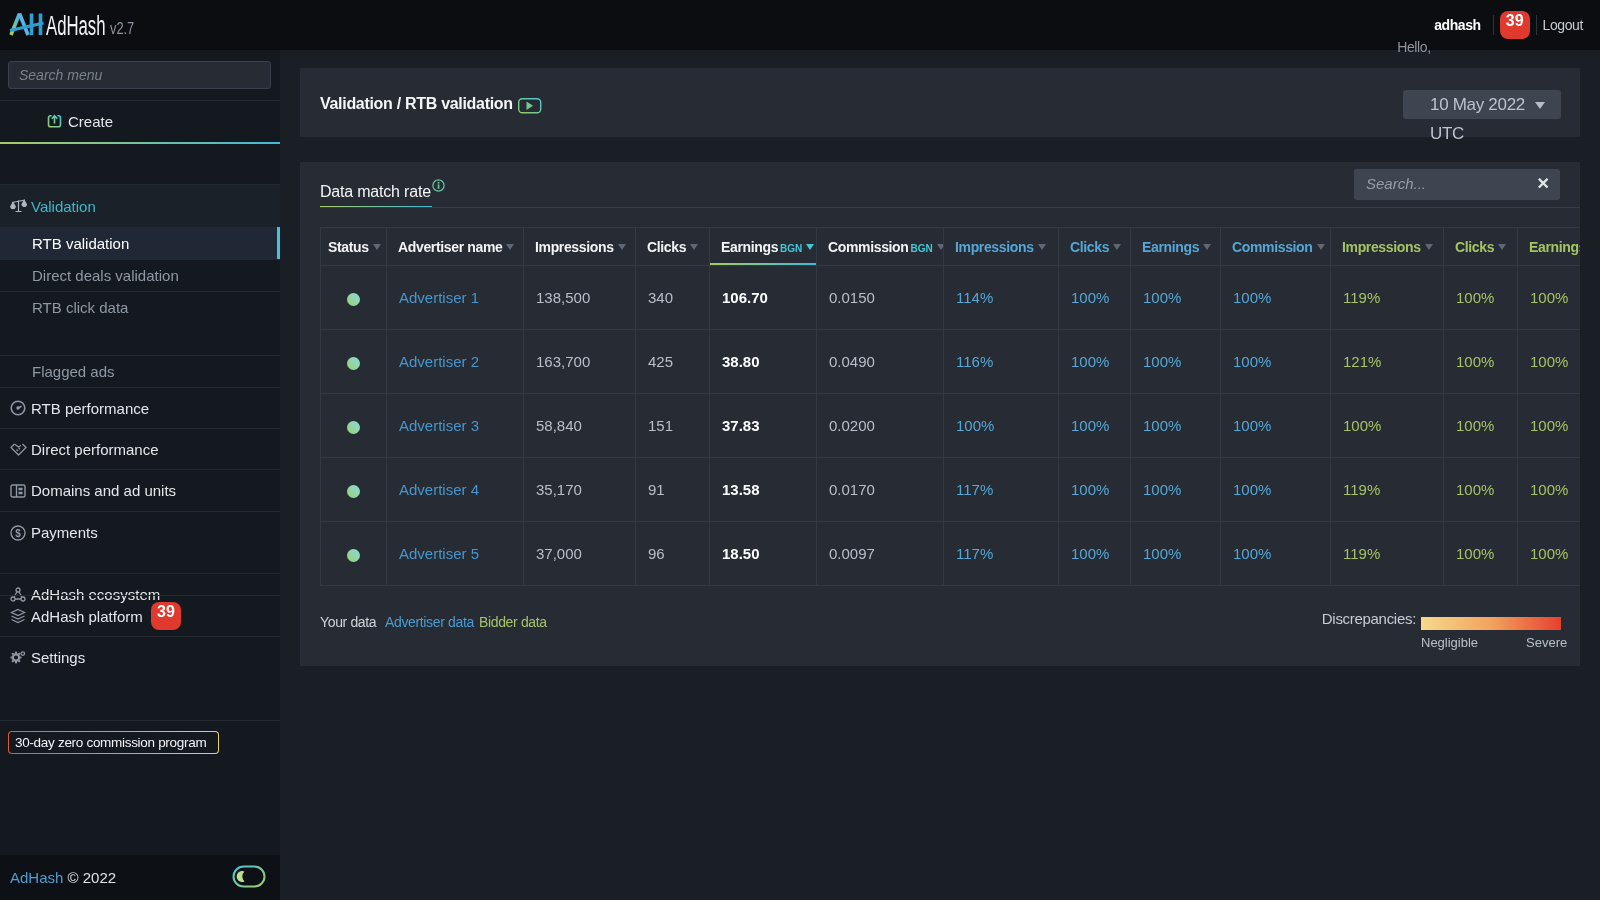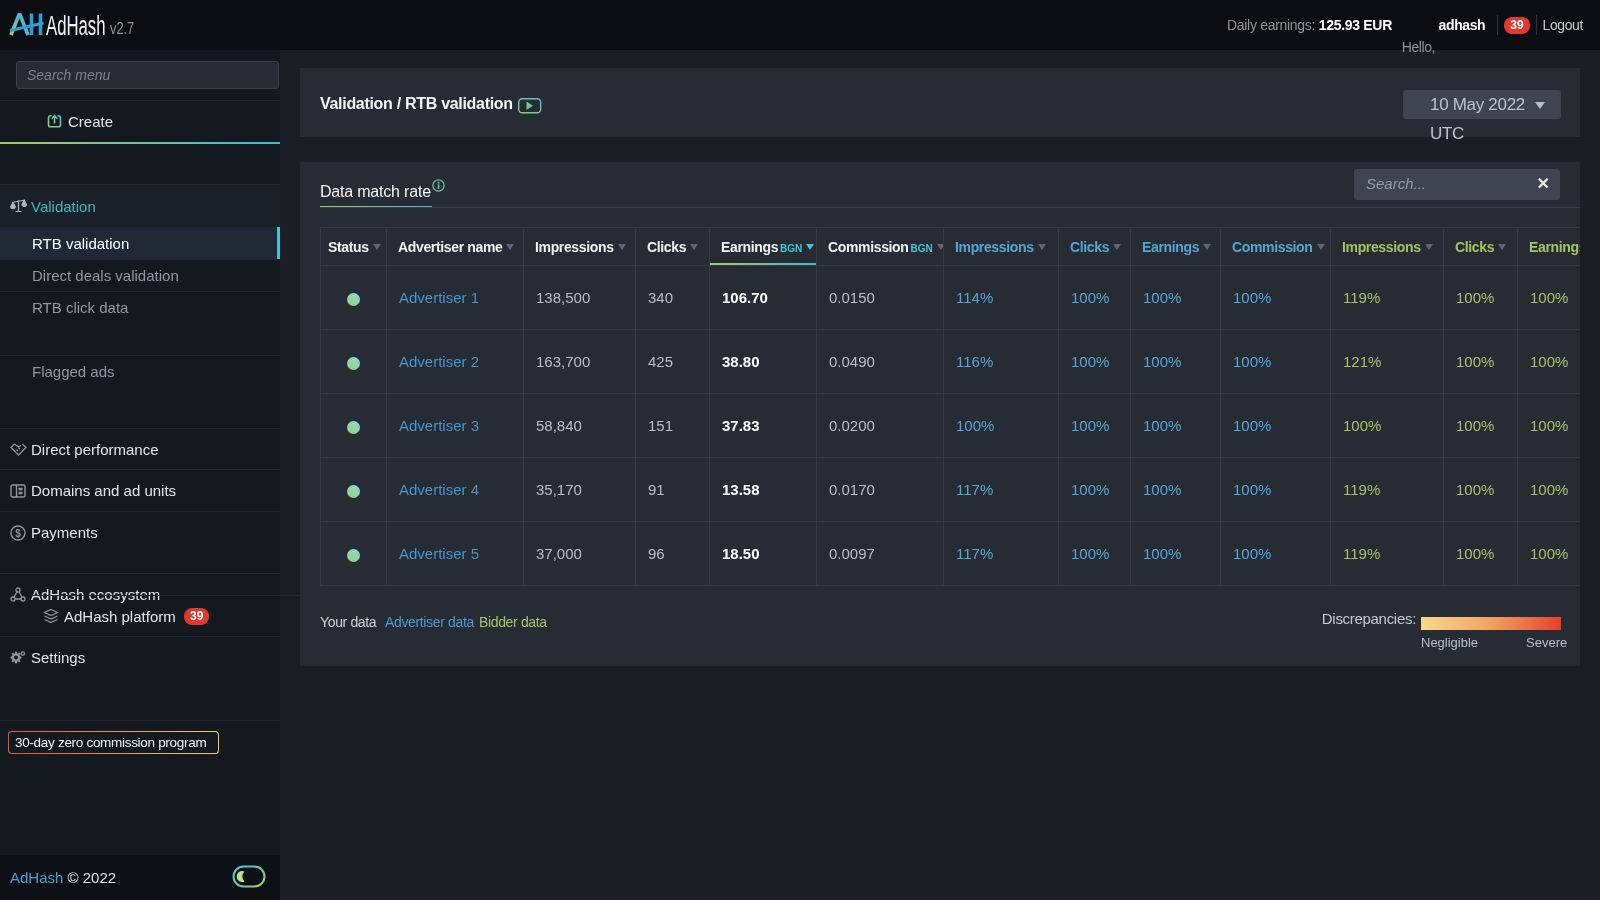--- a/index.html
+++ b/index.html
@@ -11,26 +11,26 @@
   #logo { position:absolute; left:0; top:0; }
   #logo svg { position:absolute; left:9px; top:11px; }
   #logo .name { position:absolute; left:46px; top:11px; color:#f2f4f6; font-size:27px; font-weight:400; transform:scaleX(0.62); transform-origin:left top; white-space:nowrap; }
   #logo .ver { position:absolute; left:110px; top:20px; color:#8d949e; font-size:16px; transform:scaleX(0.80); transform-origin:left top; white-space:nowrap; }
   #tbde { position:absolute; right:208px; top:0; height:50px; display:flex; align-items:center; font-size:14px; letter-spacing:-0.3px; }
   #tbde .dim { color:#8d949e; } #tbde .w { color:#fff; font-weight:bold; }
   #tbright { position:absolute; right:17px; top:0; height:50px; display:flex; align-items:center; font-size:14px; letter-spacing:-0.4px; }
   #tbright .dim { color:#8d949e;margin-top:43px; }
   #tbright .w { color:#ffffff; font-weight:bold; }
   #tbright .sep { width:1px; height:20px; background:#2e343c; margin:0 6px; }
-  .badge { background:#e0392e; color:#fff; font-size:12px; font-weight:bold; border-radius:8px; padding:2px 6px 3px; line-height:1; letter-spacing:0; }
+  .badge { background:#e0392e; color:#fff; font-size:16px; font-weight:bold; border-radius:8px; padding:2px 6px 10px; line-height:1; letter-spacing:0; }
   #tbright .logout { color:#c6ccd4; }
 
   
   #sidebar { position:absolute; left:0; top:50px; width:280px; height:805px; background:#14181f; }
-  #sbsearch { position:absolute; left:8px; top:11px; width:263px; height:28px; background:#262b34; border:1px solid #3a414d; border-radius:3px; color:#7a828c; font-style:italic; font-size:14px; line-height:26px; padding-left:10px;margin-left:8px; }
+  #sbsearch { position:absolute; left:8px; top:11px; width:263px; height:28px; background:#262b34; border:1px solid #3a414d; border-radius:3px; color:#7a828c; font-style:italic; font-size:14px; line-height:26px; padding-left:10px; }
   .mitem { position:absolute; left:0; width:280px; display:flex; align-items:center; color:#e4e7ea; font-size:15px; border-top:1px solid #232831; }
   .mitem .mic { width:21px; margin-left:10px; display:flex; justify-content:flex-start; }
   .sub { position:absolute; left:0; width:280px; display:flex; align-items:center; color:#8f99a3; font-size:15px; padding-left:32px; border-top:1px solid #232831; height:32px; }
   #grad-sep { position:absolute; left:0; top:92px; width:280px; height:2px; background:linear-gradient(to right,#a8cb66,#41b9d6); }
   #active-bar { position:absolute; left:277px; top:177px; width:3px; height:32px; background:#41c4dc; }
   #btn30 { position:absolute; left:8px; top:681px; width:211px; height:23px; border-radius:4px; background:linear-gradient(to right,#dd5b33,#ecd06b); padding:1px; }
   #btn30 .in { width:100%; height:100%; border-radius:3px; background:#14181f; color:#f2f4f6; font-size:13.5px; letter-spacing:-0.3px; line-height:21px; padding-left:6px; white-space:nowrap; overflow:hidden; }
   #sbfooter { position:absolute; left:0; top:855px; width:280px; height:45px; background:#0d1014; }
   #sbfooter .txt { position:absolute; left:10px; top:14px; font-size:15px; color:#dfe3e8; }
   #sbfooter .txt .ah { color:#4a9fd0; }
@@ -93,24 +93,20 @@
         </linearGradient>
       </defs>
       <path d="M2,24 L10.5,2.5" stroke="url(#lg1)" stroke-width="3.6" fill="none"></path>
       <path d="M10.5,2.5 L19,24" stroke="#57b7e3" stroke-width="3.6" fill="none"></path>
       <path d="M22.5,2.5 V24 M31.5,2.5 V24" stroke="#2d9fd1" stroke-width="3.6" fill="none"></path>
       <path d="M1,19.5 L34.5,12" stroke="#2d9fd1" stroke-width="3.2" fill="none"></path>
     </svg>
     <span class="name">AdHash</span>
       <span class="ver">v2.7</span>
   </div>
-  <div id="tbde">
-      <span class="dim">Daily earnings:&nbsp;</span>
-      <span class="w">125.93 EUR</span>
-    </div>
   <div id="tbright">
     <span class="dim">Hello,&nbsp;</span>
       <span class="w">adhash</span>
     <span style="width:6px"></span>
       <span class="sep"></span>
     <span class="badge">39</span>
     <span class="sep"></span>
     <span class="logout">Logout</span>
   </div>
 </div>
@@ -136,20 +132,27 @@
             <path d="M2,4.5 L15,2"></path>
     <path d="M0.8,8.5 a2.2,2.2 0 0 0 4.4,0 L3,4.6 Z" fill="#aeb6bf"></path>
     <path d="M12,6.3 a2.2,2.2 0 0 0 4.4,0 L14.2,2.4 Z" fill="#aeb6bf"></path>
           </g>
         </svg>
   </span>Validation</div>
   <div class="sub" style="top:177px; color:#fff; background:#212835;">RTB validation</div>
   <div class="sub" style="top:209px;">Direct deals validation</div>
   <div class="sub" style="top:241px;">RTB click data</div>
   <div class="sub" style="top:305px;">Flagged ads</div>
+  <div class="mitem" style="top:337px; height:41px;"><span class="mic">
+    <svg width="16" height="16" viewBox="0 0 16 16">
+          <circle cx="8" cy="8" r="6.8" stroke="#8e96a1" stroke-width="1.6" fill="none"></circle>
+    <path d="M8,8 L11.5,6.2" stroke="#8e96a1" stroke-width="1.6"></path>
+          <circle cx="8" cy="8" r="1.7" fill="#8e96a1"></circle>
+        </svg>
+  </span>RTB performance</div>
   <div class="mitem" style="top:378px; height:41px;"><span class="mic">
     <svg width="17" height="15" viewBox="0 0 17 15">
           <g stroke="#8e96a1" fill="none" stroke-width="1.3">
     <path d="M4.5,2 L1,5.5 L8.5,13 L12,9.5"></path>
             <path d="M12.5,2 L16,5.5 L12,9.5"></path>
     <path d="M4.5,2 L8.5,5 L11,3.5"></path>
             <path d="M6.5,7.5 L8,9 M8.5,5.8 L10,7.3"></path>
           </g>
         </svg>
   </span>Direct performance</div>
@@ -171,21 +174,21 @@
   <div class="mitem" style="top:503px; height:42px;margin-top:20px;"><span class="mic">
     <svg width="16" height="16" viewBox="0 0 16 16">
           <g stroke="#8e96a1" fill="none" stroke-width="1.3">
     <circle cx="8" cy="3" r="2"></circle>
             <circle cx="3" cy="12" r="2"></circle>
             <circle cx="13" cy="12" r="2"></circle>
     <path d="M7,4.8 L4,10.2 M9,4.8 L12,10.2 M5,12 H11"></path>
           </g>
         </svg>
   </span>AdHash ecosystem</div>
-  <div class="mitem" style="top:545px; height:41px;margin-left:33px;"><span class="mic">
+  <div class="mitem" style="top:545px; height:41px;"><span class="mic">
     <svg width="16" height="16" viewBox="0 0 16 16">
           <g stroke="#8e96a1" fill="none" stroke-width="1.3">
     <path d="M8,1.5 L14.5,4.5 L8,7.5 L1.5,4.5 Z"></path>
     <path d="M1.5,8 L8,11 L14.5,8"></path>
             <path d="M1.5,11.5 L8,14.5 L14.5,11.5"></path>
           </g>
         </svg>
   </span>AdHash platform&nbsp;&nbsp;<span class="badge">39</span></div>
   <div class="mitem" style="top:586px; height:42px;"><span class="mic">
     <svg width="16" height="16" viewBox="0 0 16 16">

